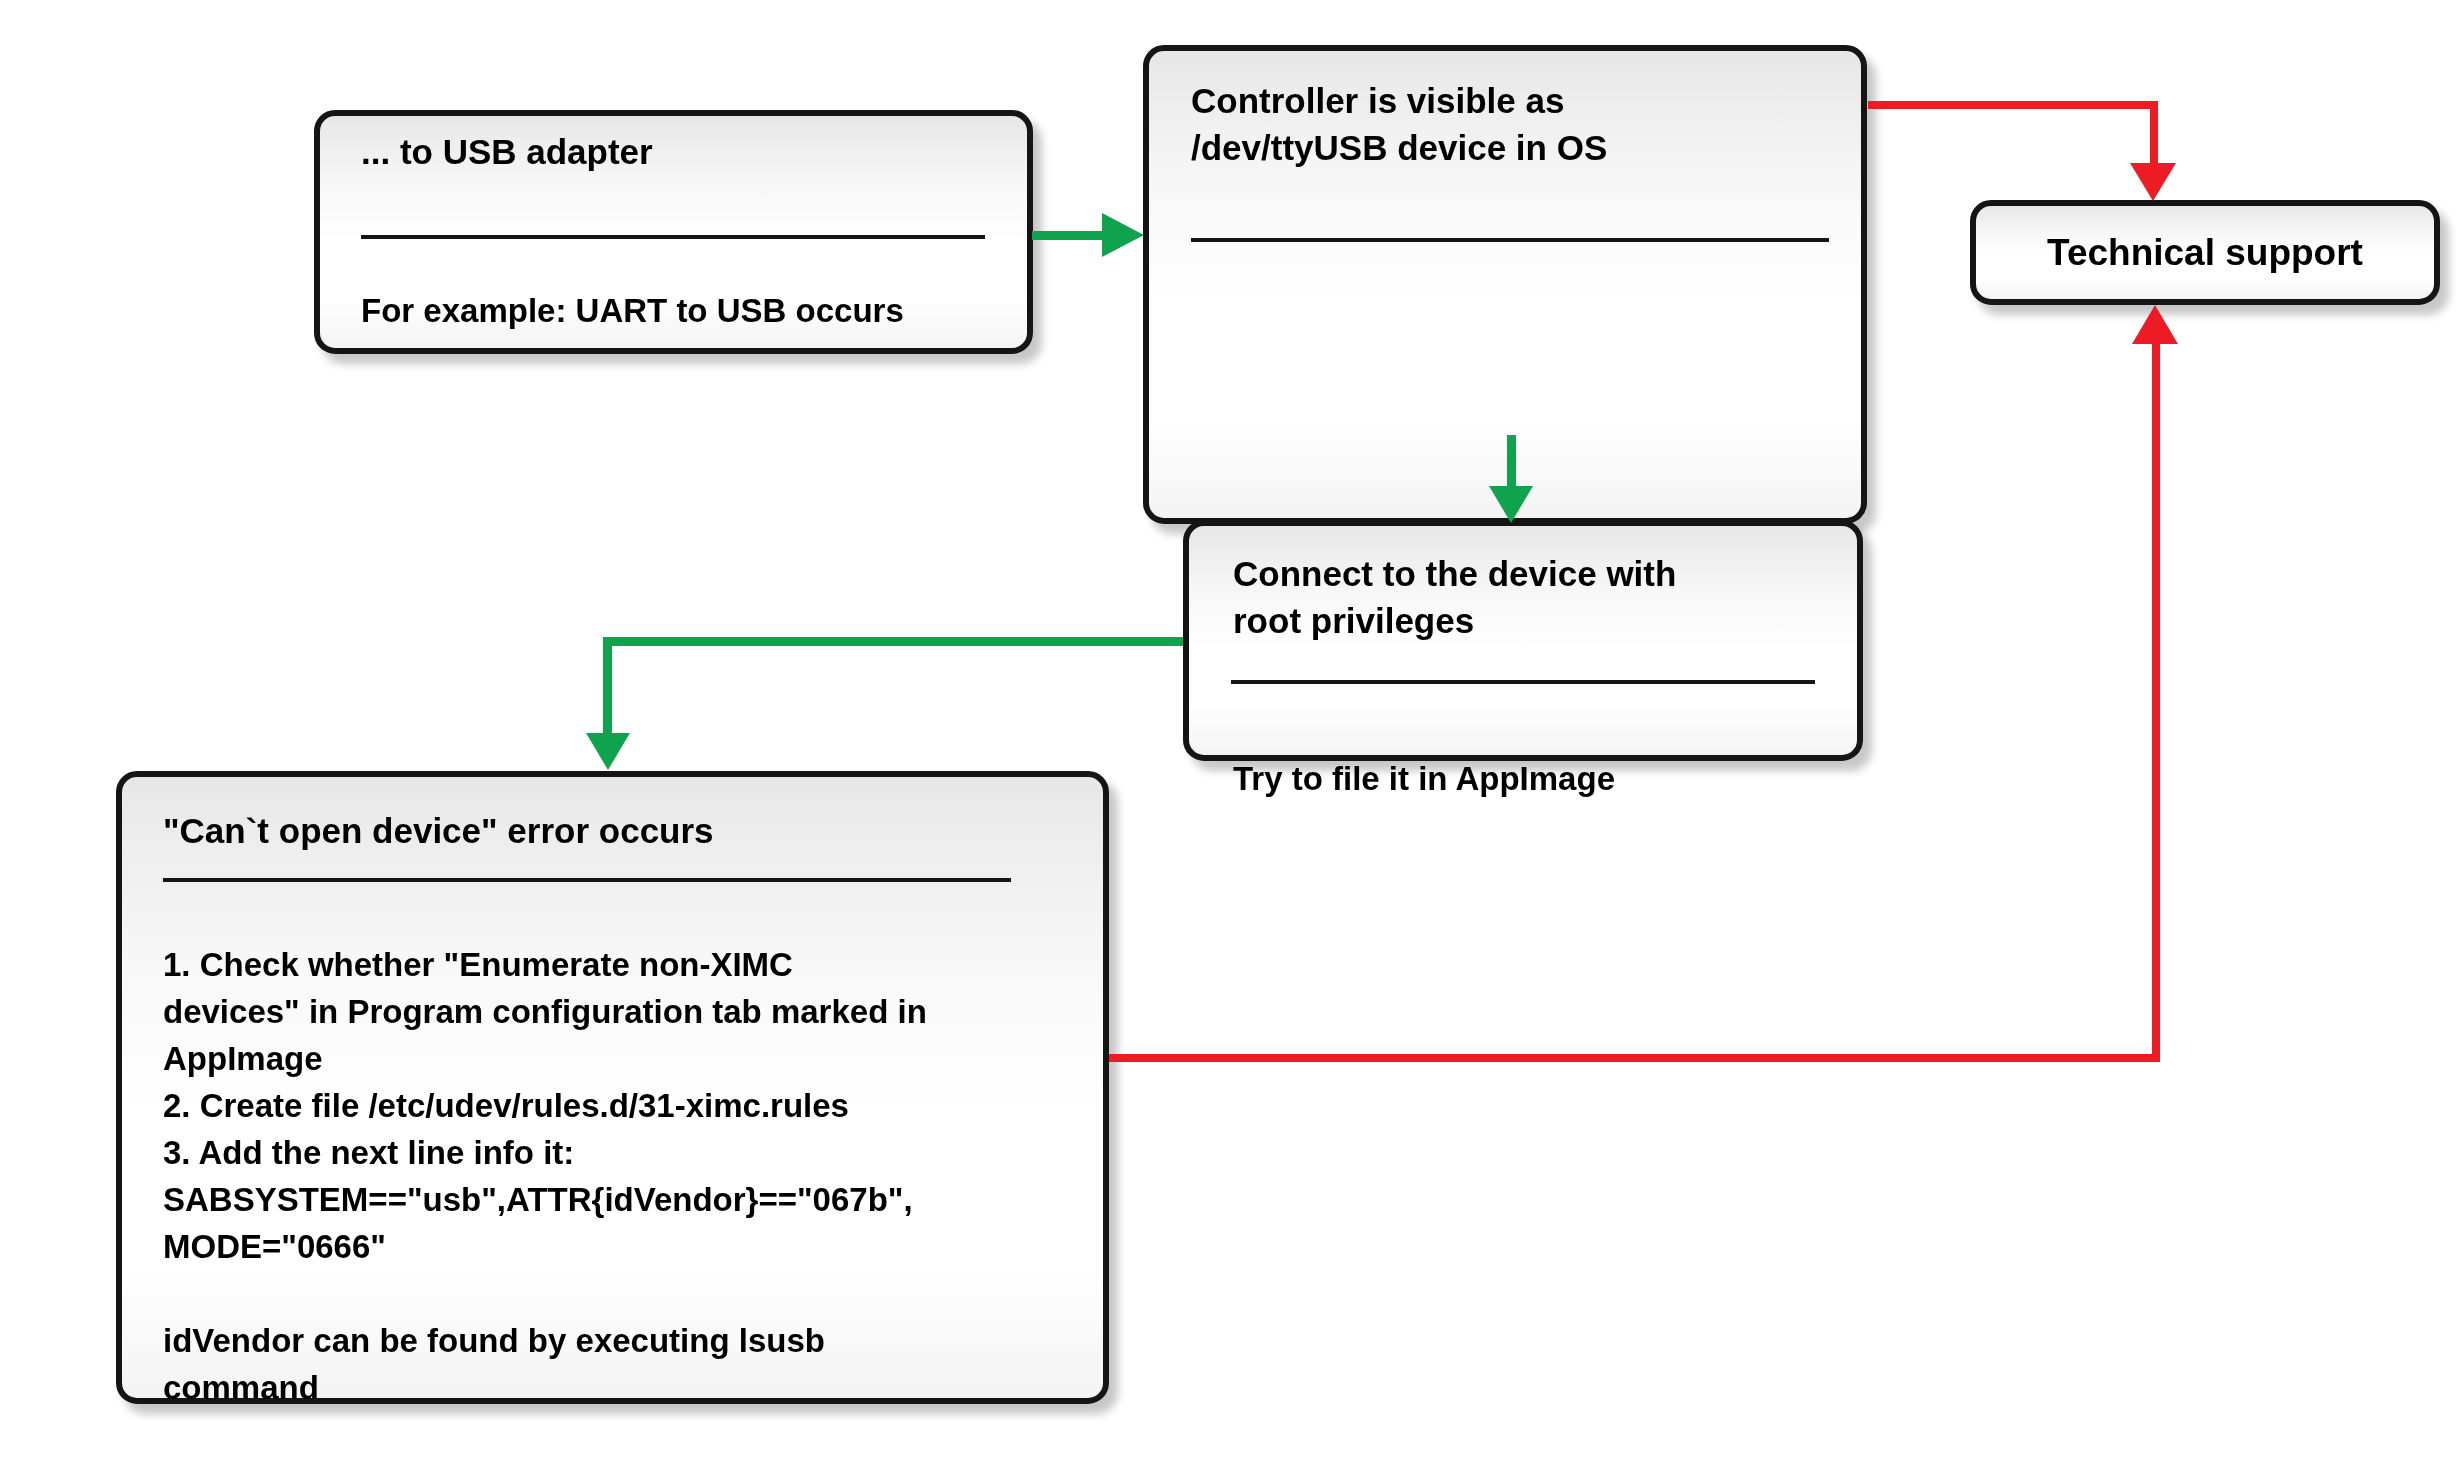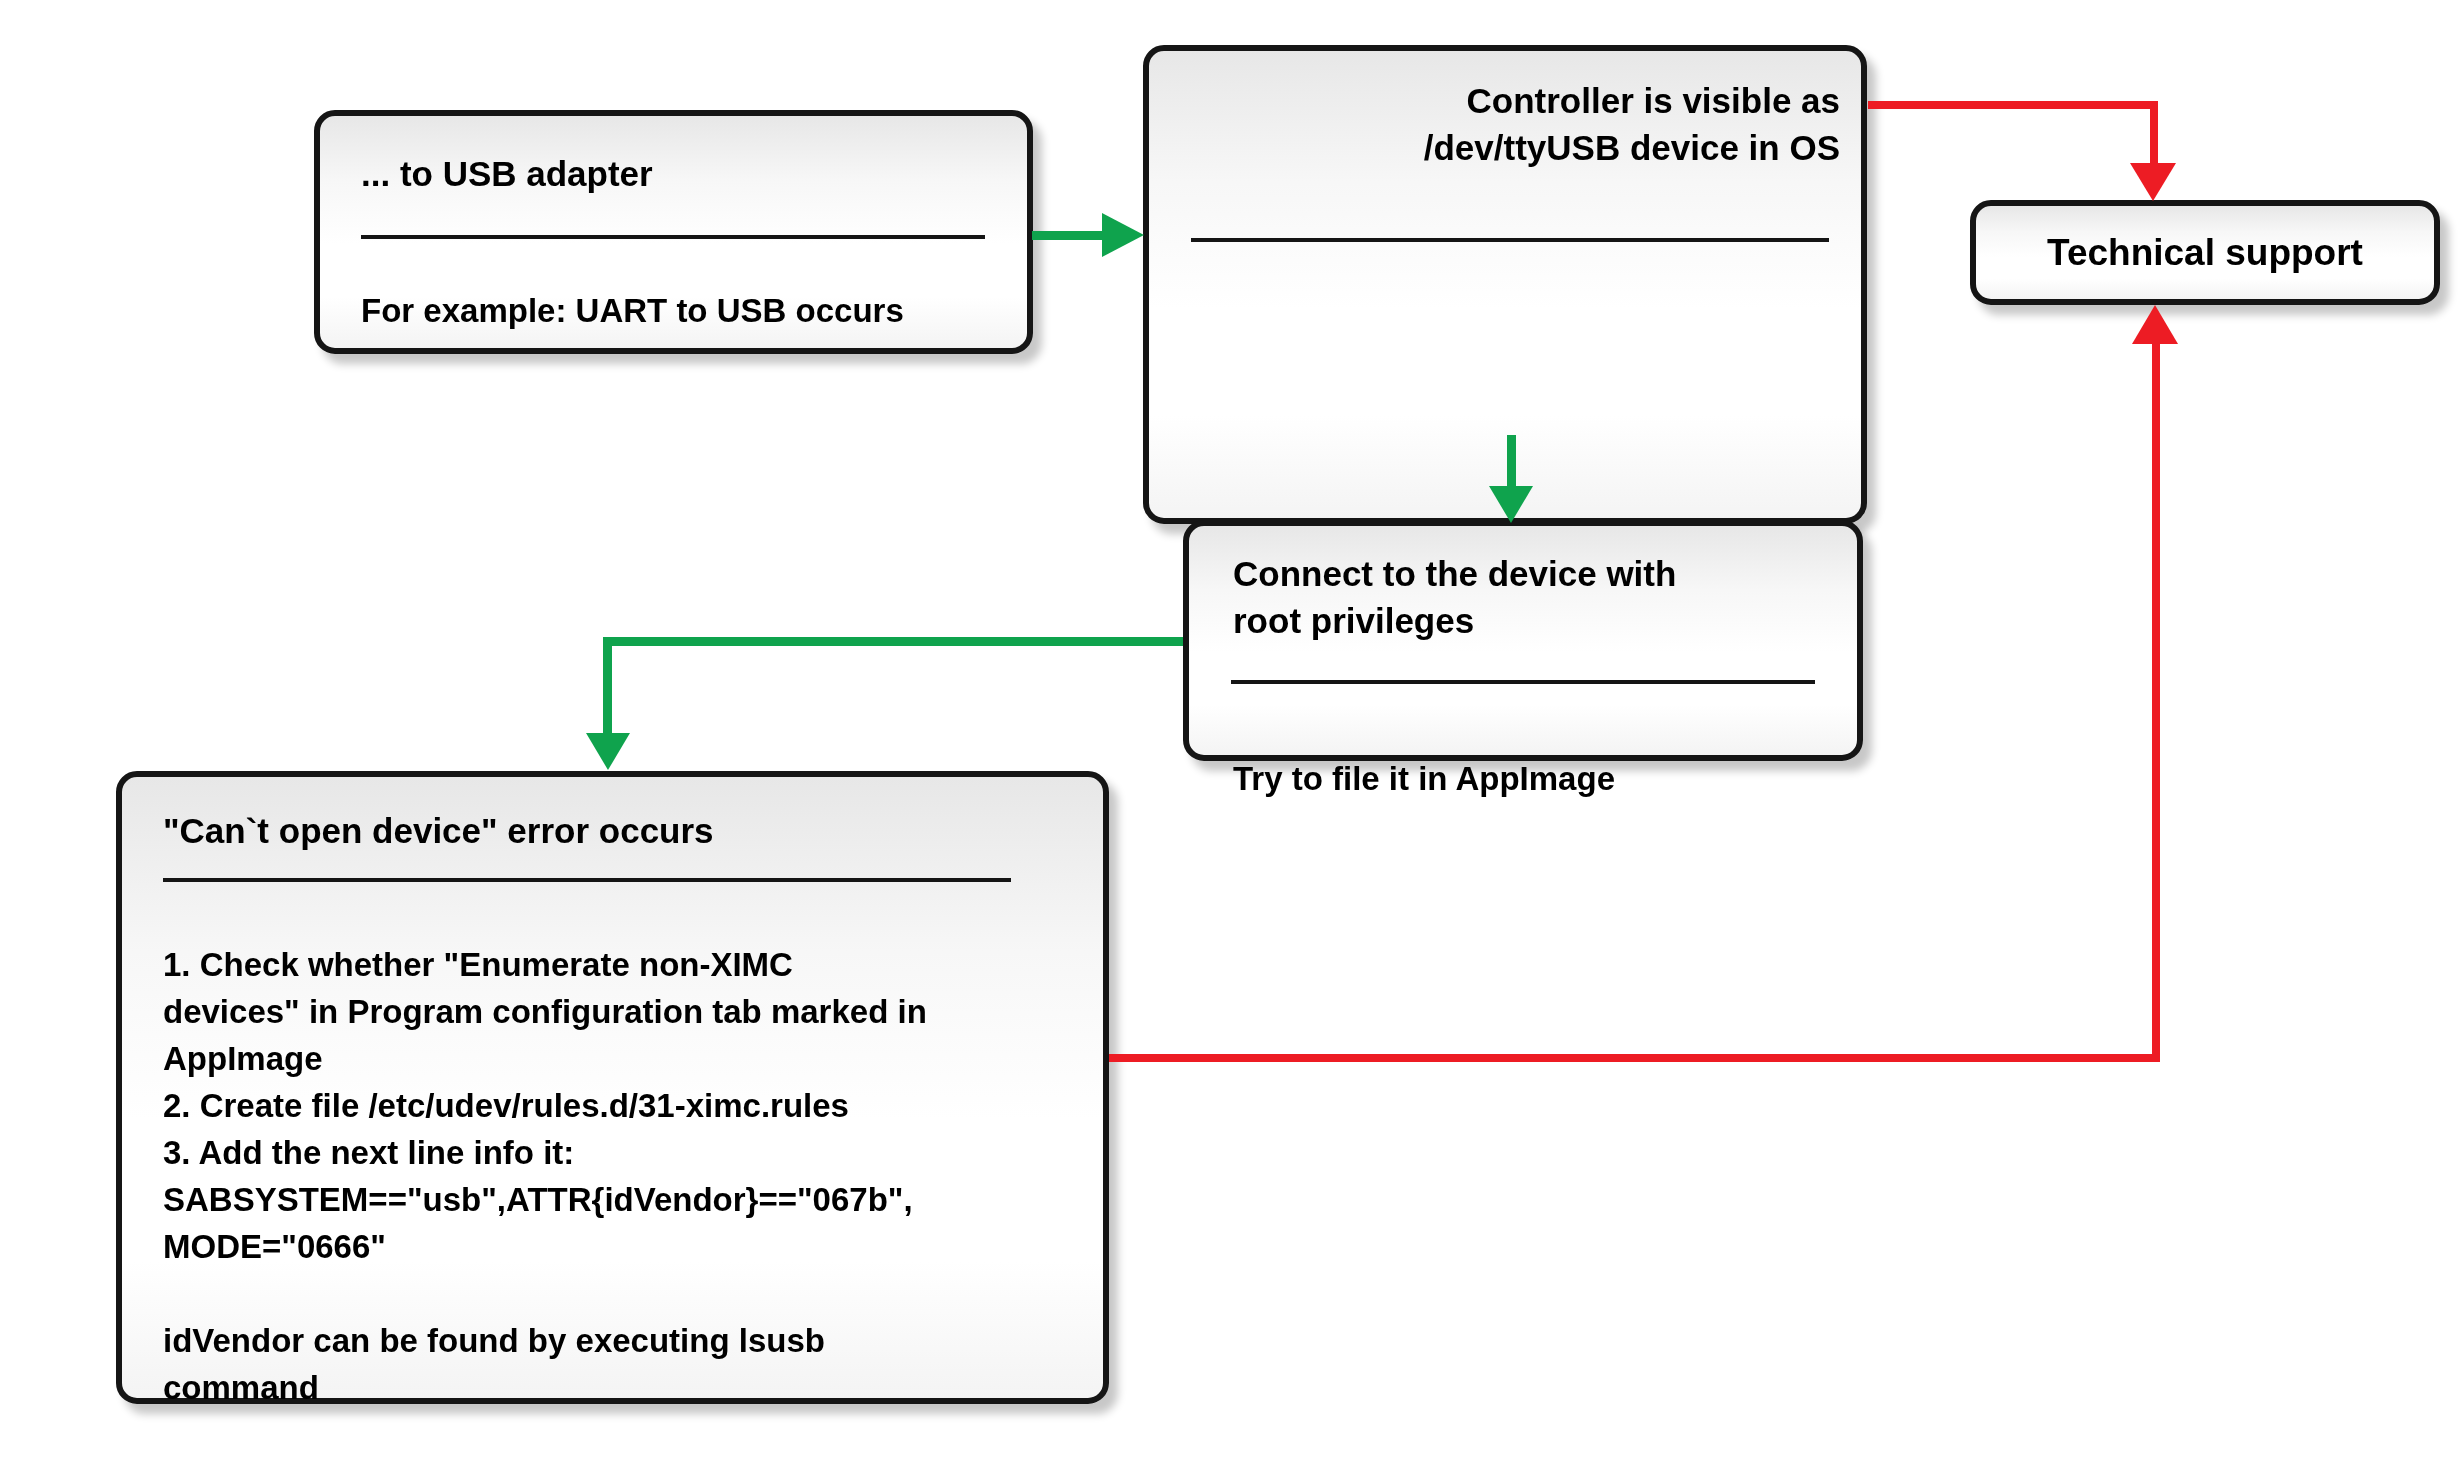--- a/index.html
+++ b/index.html
@@ -9,26 +9,26 @@
         background:linear-gradient(180deg,#e7e7e7 0%,#f7f7f7 28%,#ffffff 55%,#ffffff 78%,#f4f4f4 100%);
         border:6.4px solid #151515;border-radius:21px;
         box-shadow:8.5px 10px 8.5px rgba(0,0,0,0.22);box-sizing:border-box;}
   .title,.body{position:absolute;white-space:pre-line;}
   .title{font-size:35px;line-height:47px;}
   .body{font-size:33px;line-height:47px;}
   .sep{position:absolute;height:3.5px;background:#151515;}
 
   
   #box-usb{left:314px;top:110px;width:719px;height:244px;}
-  #box-usb .title{left:41px;top:34px;right:21px;}
+  #box-usb .title{left:41px;top:12px;right:21px;}
   #box-usb .sep{left:41px;right:42px;top:119px;}
   #box-usb .body{left:41px;top:171px;right:14px;}
 
   
-  #box-controller{left:1143px;top:45px;width:724px;height:479px;text-align:right;}
+  #box-controller{left:1143px;top:45px;width:724px;height:479px;}
   #box-controller .title{left:42px;top:25.5px;right:21px;}
   #box-controller .sep{left:42px;right:32px;top:187px;}
   #box-controller .body{left:42px;top:263px;right:14px;}
 
   
   #box-support{left:1926px;top:200px;width:470px;height:105px;
                display:flex;align-items:center;justify-content:center;margin-left:44px;}
   #box-support .title{position:static;font-size:37px;}
 
   

